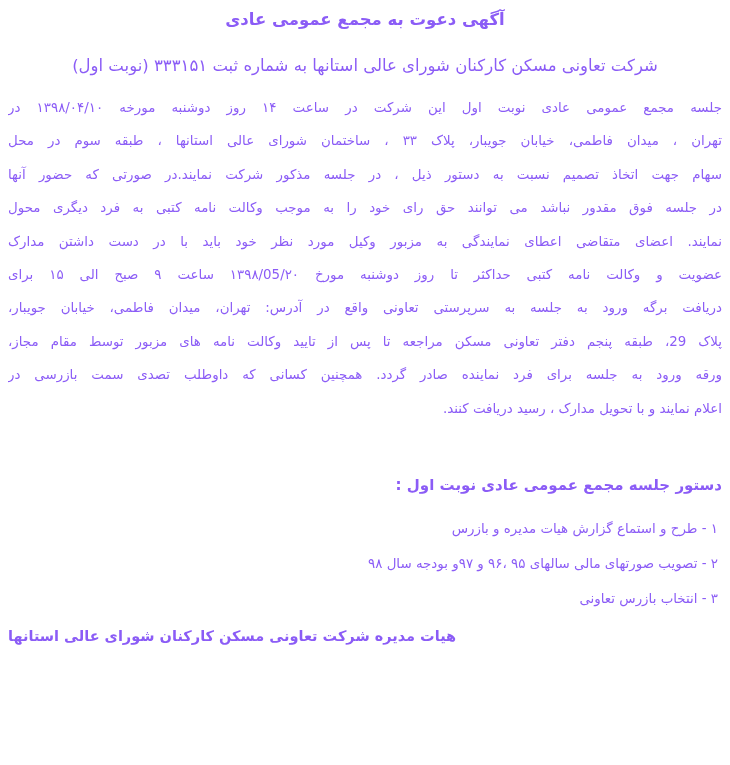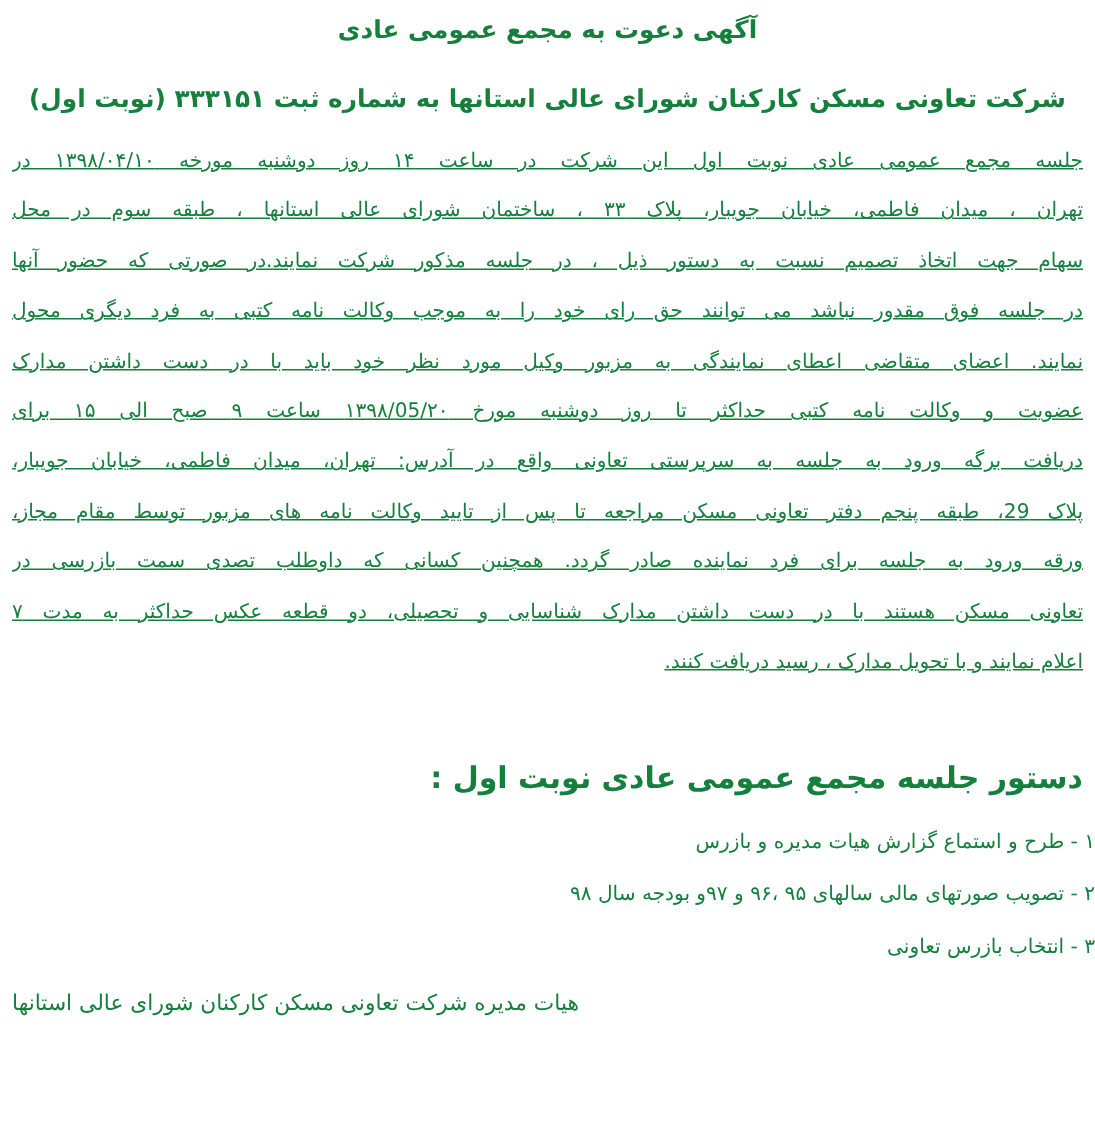--- a/index.html
+++ b/index.html
@@ -7,73 +7,72 @@
     padding: 0;
     background: #ffffff;
   }
   .page {
     position: relative;
     width: 730px;
     height: 765px;
     background: #ffffff;
     direction: rtl;
     font-family: "DejaVu Sans", sans-serif;
-    color: #15803d;
+    color: #8b5cf6;
     overflow: hidden;
   }
   .doc-title {
     padding-top: 9px;
     text-align: center;
     font-weight: bold;
     font-size: 16.5px;
     line-height: 22px;
   }
   .doc-subtitle {
     margin-top: 24px;
     text-align: center;
-    font-weight: bold;
+    font-weight: normal;
     font-size: 16.5px;
     line-height: 22px;
   }
   .body-paragraph {
     margin: 14px 8px 0 8px;
   }
   .body-line {
     font-size: 13.4px;
     line-height: 33.4px;
     height: 33.4px;
     text-align: justify;
     text-align-last: justify;
     text-justify: inter-word;
     overflow: hidden;
-    text-decoration: underline;
   }
   .body-line.last-line {
     text-align: left;
     text-align-last: right;
   }
   .agenda-heading {
     margin: 50px 8px 0 8px;
     font-weight: bold;
-    font-size: 20px;
+    font-size: 15px;
     line-height: 21px;
     text-align: right;
   }
   .agenda-items {
-    margin: 15px 0 0 8px;
+    margin: 15px 12px 0 8px;
   }
   .agenda-item {
     font-size: 13.4px;
     line-height: 35px;
     height: 35px;
     text-align: right;
   }
   .signature {
     margin: 10px 8px 0 8px;
-    font-weight: normal;
+    font-weight: bold;
     font-size: 14.5px;
     line-height: 21px;
     text-align: left;
   }
 </style>
 </head>
 <body>
 
 <div class="page">
 
@@ -84,21 +83,20 @@
   <div class="body-paragraph">
     <div class="body-line">جلسه مجمع عمومی عادی نوبت اول این شرکت در ساعت ۱۴ روز دوشنبه مورخه ۱۳۹۸/۰۴/۱۰ در</div>
     <div class="body-line">تهران ، میدان فاطمی، خیابان جویبار، پلاک ۳۳ ، ساختمان شورای عالی استانها ، طبقه سوم در محل</div>
     <div class="body-line">سهام جهت اتخاذ تصمیم نسبت به دستور ذیل ، در جلسه مذکور شرکت نمایند.در صورتی که حضور آنها</div>
     <div class="body-line">در جلسه فوق مقدور نباشد می توانند حق رای خود را به موجب وکالت نامه کتبی به فرد دیگری محول</div>
     <div class="body-line">نمایند. اعضای متقاضی اعطای نمایندگی به مزبور وکیل مورد نظر خود باید با در دست داشتن مدارک</div>
     <div class="body-line">عضویت و وکالت نامه کتبی حداکثر تا روز دوشنبه مورخ ۱۳۹۸/05/۲۰ ساعت ۹ صبح الی ۱۵ برای</div>
     <div class="body-line">دریافت برگه ورود به جلسه به سرپرستی تعاونی واقع در آدرس: تهران، میدان فاطمی، خیابان جویبار،</div>
     <div class="body-line">پلاک 29، طبقه پنجم دفتر تعاونی مسکن مراجعه تا پس از تایید وکالت نامه های مزبور توسط مقام مجاز،</div>
     <div class="body-line">ورقه ورود به جلسه برای فرد نماینده صادر گردد. همچنین کسانی که داوطلب تصدی سمت بازرسی در</div>
-    <div class="body-line">تعاونی مسکن هستند با در دست داشتن مدارک شناسایی و تحصیلی، دو قطعه عکس حداکثر به مدت ۷</div>
     <div class="body-line last-line">اعلام نمایند و با تحویل مدارک ، رسید دریافت کنند.</div>
   </div>
 
   <div class="agenda-heading">دستور جلسه مجمع عمومی عادی نوبت اول :</div>
 
   <div class="agenda-items">
     <div class="agenda-item">۱ - طرح و استماع گزارش هیات مدیره و بازرس</div>
     <div class="agenda-item">۲ - تصویب صورتهای مالی سالهای ۹۵ ،۹۶ و ۹۷و بودجه سال ۹۸</div>
     <div class="agenda-item">۳ - انتخاب بازرس تعاونی</div>
   </div>

